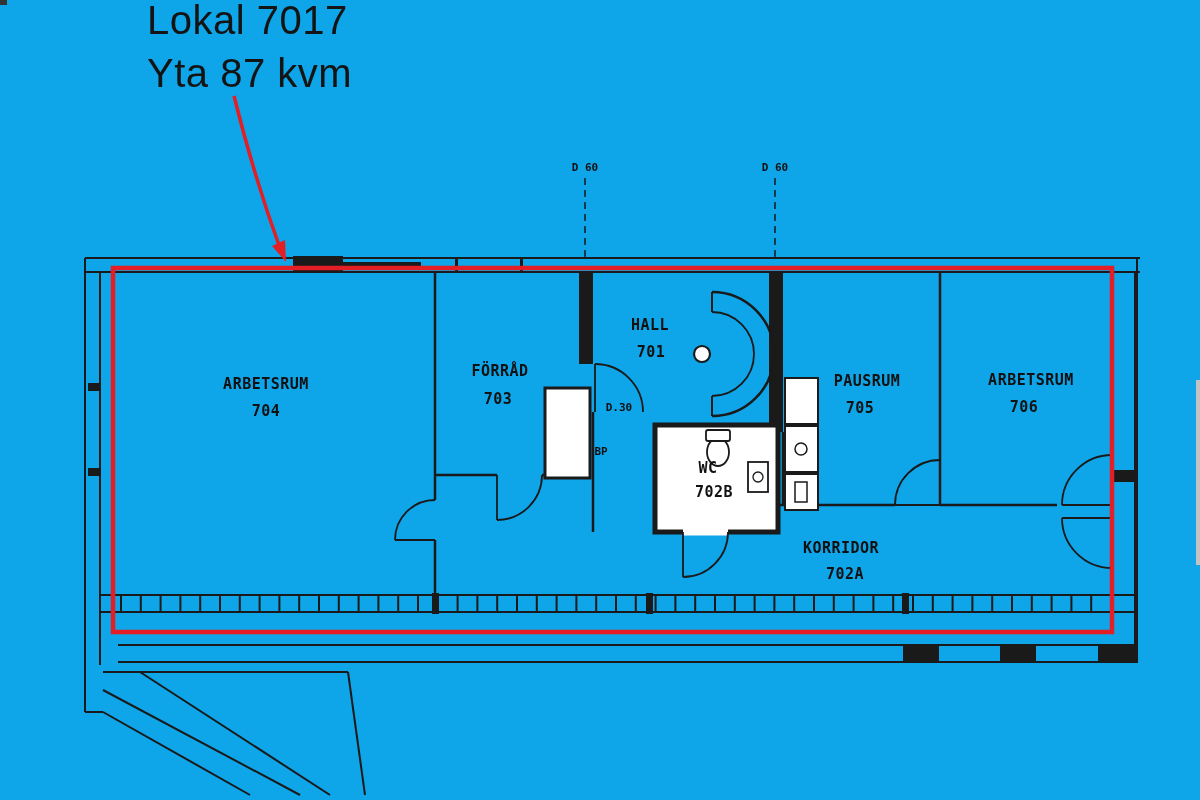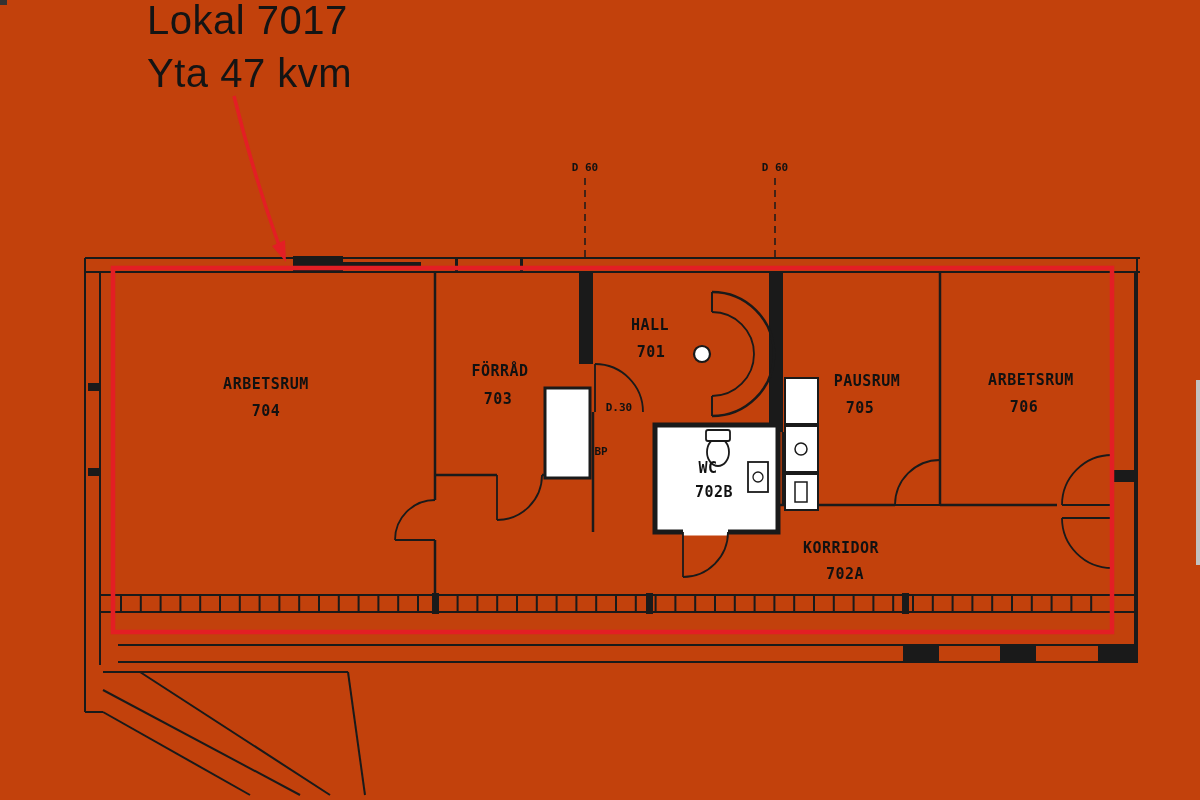--- a/index.html
+++ b/index.html
@@ -1,17 +1,17 @@
 <!DOCTYPE html>
 <html><head>
 <meta charset="utf-8">
 <style>
   html,body{margin:0;padding:0;background:#fff;}
   .canvas{
-    position:relative;width:1200px;height:800px;background:#c2410c;
+    position:relative;width:1200px;height:800px;background:#0ea5e9;
     font-family:"Liberation Sans",sans-serif;overflow:hidden;
   }
   .title{
     position:absolute;left:147px;top:-6px;color:#141414;
     font-size:40px;line-height:1.32;letter-spacing:.5px;
   }
   .plan{position:absolute;left:0;top:0;}
   .plan-label{
     font-family:"DejaVu Sans Mono",monospace;font-weight:bold;
     font-size:15px;letter-spacing:.5px;fill:#111;
@@ -22,21 +22,21 @@
   }
   .ink{stroke:#1a1a1a;fill:none;}
 </style>
 </head>
 <body>
 
 <div class="canvas">
 
   <div class="title">
     <div>Lokal 7017</div>
-    <div>Yta 47 kvm</div>
+    <div>Yta 87 kvm</div>
   </div>
 
   <svg class="plan" width="1200" height="800" viewBox="0 0 1200 800">
 
     <g>
       <rect x="0" y="0" width="7" height="5" fill="#333"></rect>
       <rect x="1196" y="380" width="4" height="185" fill="#c2c2c2"></rect>
     </g>
 
     <g class="ink" stroke-width="2">

